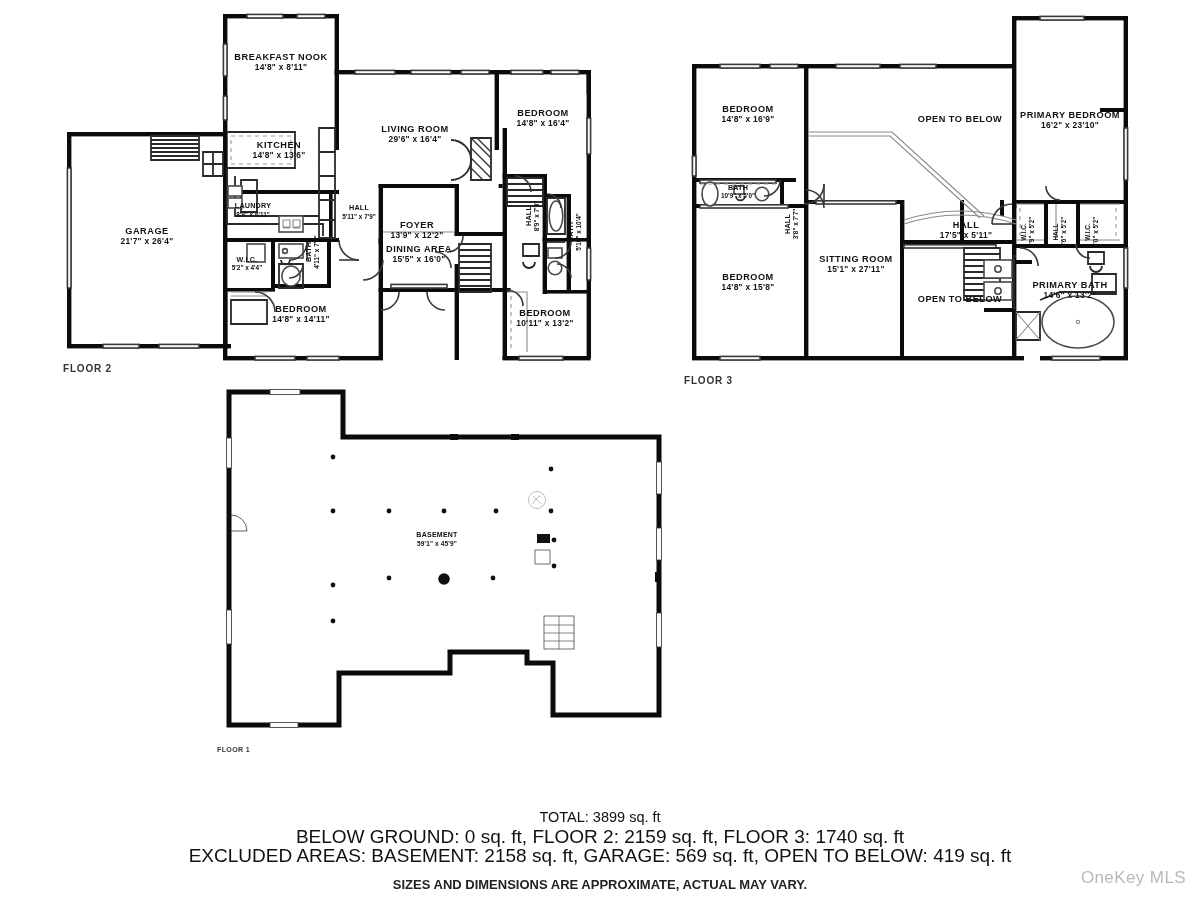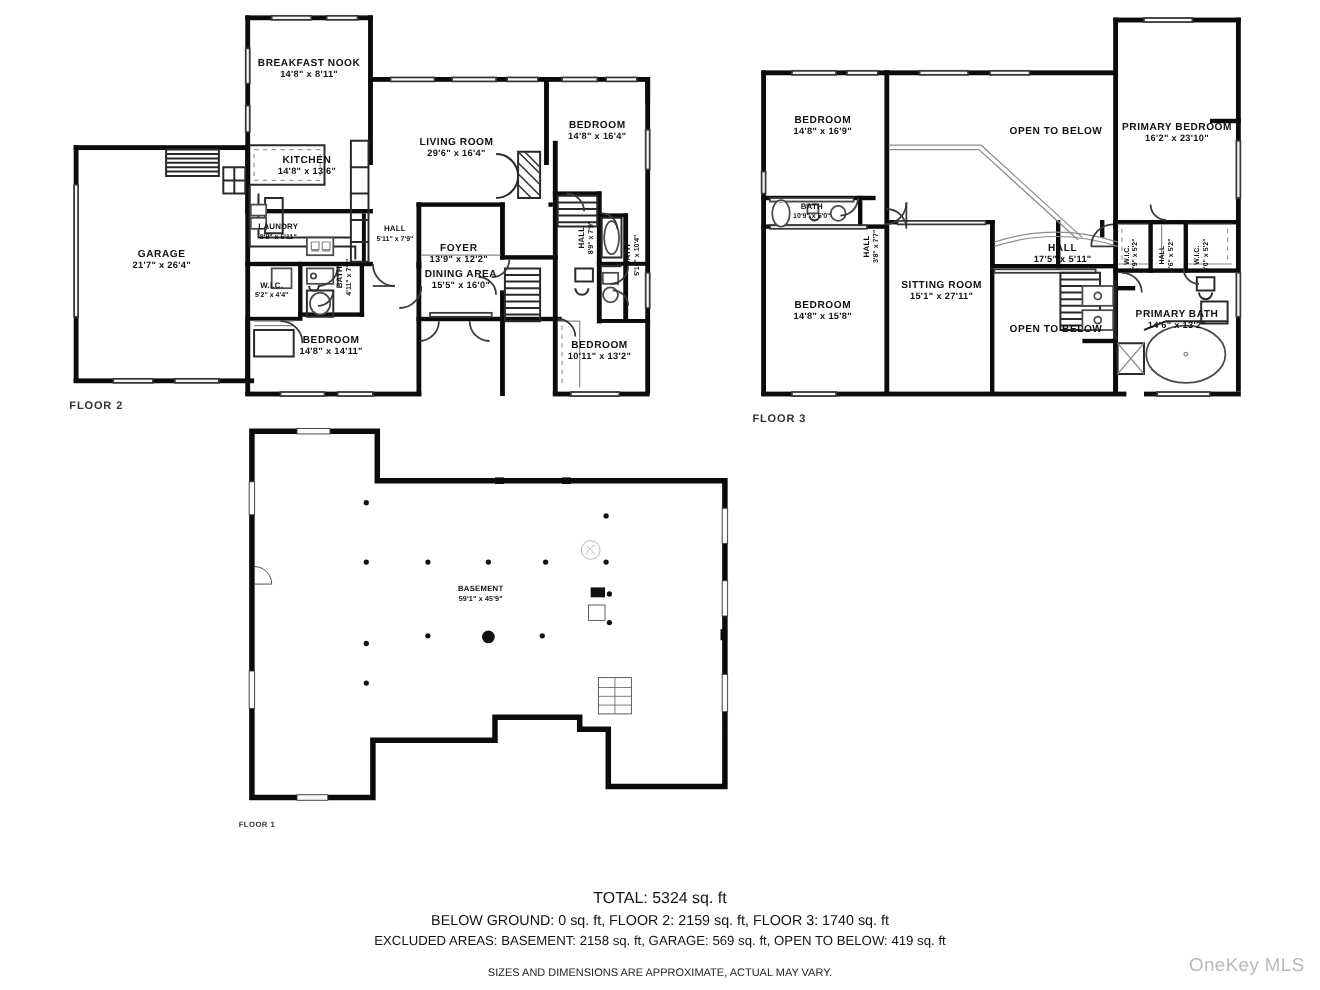--- a/index.html
+++ b/index.html
@@ -64,23 +64,23 @@
 
   
   .summary {
     position: absolute;
     left: 0; right: 0;
     top: 808px;
     text-align: center;
     color: #111;
   }
   .summary .l1 { font-size: 14.5px; line-height: 19px; }
-  .summary .l2 { font-size: 13px; line-height: 19px; }
-  .summary .l3 { font-size: 12px; line-height: 19px; }
-  .summary .l4 { font-size: 10px; line-height: 17px; margin-top: 11px; color: #222; }
+  .summary .l2 { font-size: 19px; line-height: 19px; }
+  .summary .l3 { font-size: 19px; line-height: 19px; }
+  .summary .l4 { font-size: 13px; line-height: 17px; margin-top: 11px; color: #222; font-weight: bold; }
 
   .watermark {
     position: absolute;
     right: 14px; bottom: 12px;
     font-size: 17px;
     color: #b9b9b9;
     letter-spacing: 0.4px;
   }
 </style>
 </head>
@@ -510,19 +510,19 @@
 
     <g>
       <text class="rm" x="222" y="157" style="font-size:7px">BASEMENT</text>
       <text class="rmdim" x="222" y="166" style="font-size:6.5px">59'1" x 45'9"</text>
       <text class="floorlabel" x="2" y="372" style="font-size:7px">FLOOR 1</text>
     </g>
   </svg>
 </div>
 
 <div class="summary">
-  <div class="l1">TOTAL:  5324 sq. ft</div>
+  <div class="l1">TOTAL:  3899 sq. ft</div>
   <div class="l2">BELOW GROUND: 0 sq. ft, FLOOR 2: 2159 sq. ft, FLOOR 3: 1740 sq. ft</div>
   <div class="l3">EXCLUDED AREAS: BASEMENT: 2158 sq. ft, GARAGE: 569 sq. ft, OPEN TO BELOW: 419 sq. ft</div>
   <div class="l4">SIZES AND DIMENSIONS ARE APPROXIMATE, ACTUAL MAY VARY.</div>
 </div>
 
 <div class="watermark">OneKey MLS</div>
 
 </body></html>

